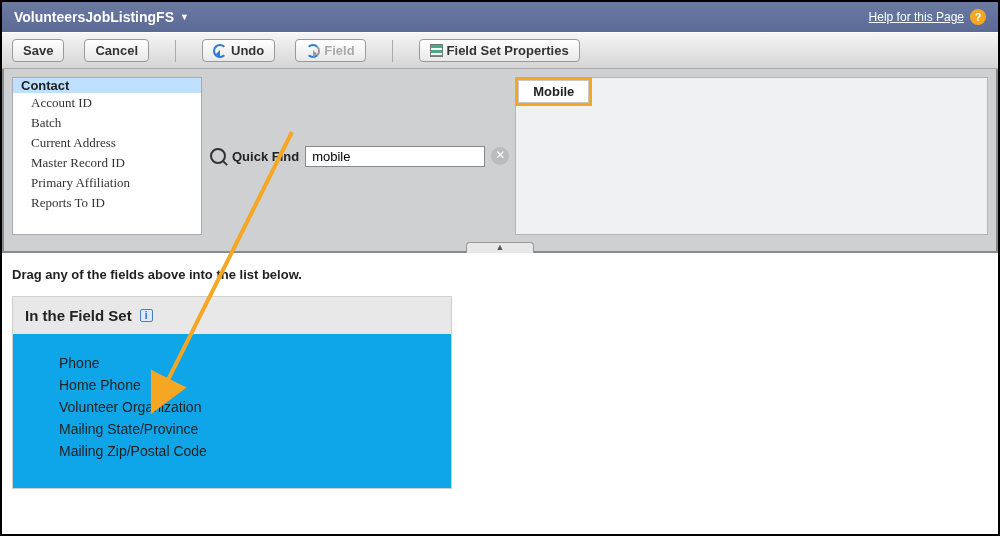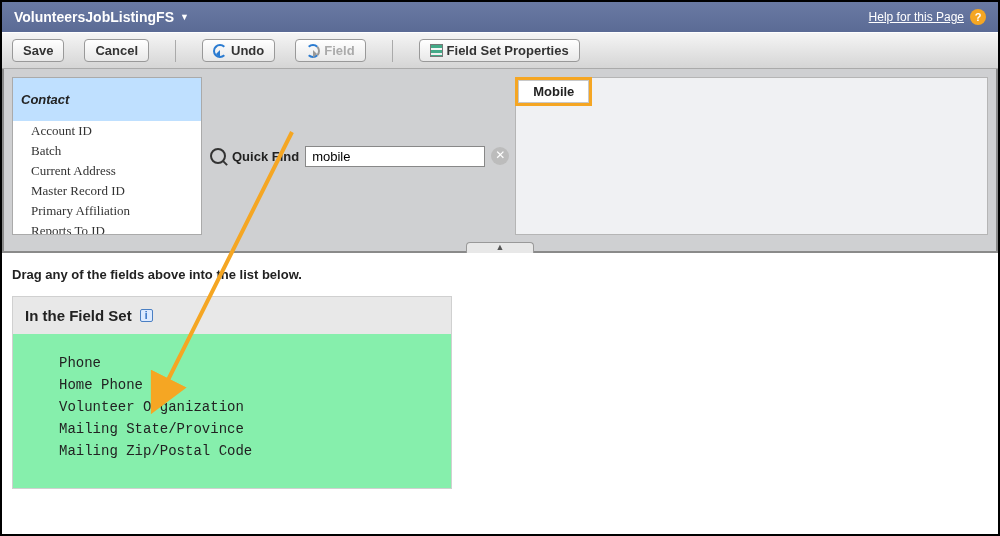--- a/index.html
+++ b/index.html
@@ -45,21 +45,21 @@
 
   .palette-area{
     border:2px solid #8a8a8a; border-top:none; background:#cfd0d2;
     padding:8px 8px 16px; position:relative;
   }
   .palette-inner{ display:flex; gap:8px; }
   .side-list {
     width:190px; background:#fff; border:1px solid #aaa;
     height:158px; overflow:hidden;
   }
-  .side-list .cat { padding:14px 8px; cursor:pointer;font-style:italic;}
+  .side-list .cat { padding:0 8px; cursor:pointer;}
   .side-list .cat.active { background:#bfe0ff; font-weight:bold;}
   .side-list .sub { padding:2px 8px 2px 18px; color:#333; cursor:pointer;font-family:Liberation Serif, serif;}
   .finder {
     flex:1; display:flex; flex-direction:row; gap:6px;
   }
   .find-row{display:flex; align-items:center; gap:6px;}
   .mag-icon{width:16px;height:16px;border:2px solid #333;border-radius:50%;position:relative;}
   .mag-icon::after{content:"";position:absolute;width:6px;height:2px;background:#333;bottom:-2px;right:-4px;transform:rotate(45deg);}
   .find-label{font-weight:bold;}
   .find-input{border:1px solid #888;padding:2px 6px;width:180px;font-size:13px;}
@@ -77,21 +77,21 @@
 
   .instruction{font-weight:bold; padding:14px 10px 10px;}
 
   .fieldset-box{
     margin:4px 10px; width:440px; border:1px solid #d0d0d0;
   }
   .fs-head{
     background:#e8e8e8; padding:10px 12px; font-weight:bold; font-size:15px; display:flex;align-items:center;gap:8px;
   }
   .info-icon{width:13px;height:13px;border:1px solid #4a7fc3;background:#dceaff;color:#2a6ac0;border-radius:2px;font-size:10px;font-weight:bold;text-align:center;line-height:12px;cursor:pointer;}
-  .fs-body{ padding:18px 10px 26px 46px; background:#86efac;font-family:Liberation Mono, monospace;}
+  .fs-body{ padding:18px 10px 26px 46px; background:#0ea5e9;}
   .fs-body .fld{ padding:3px 0; font-size:14px;}
 
   svg.arrow{position:absolute; left:0; top:0; pointer-events:none;}
 </style>
 </head>
 <body>
 
 <div class="header">
   <div class="title">
     <span>VolunteersJobListingFS</span>

